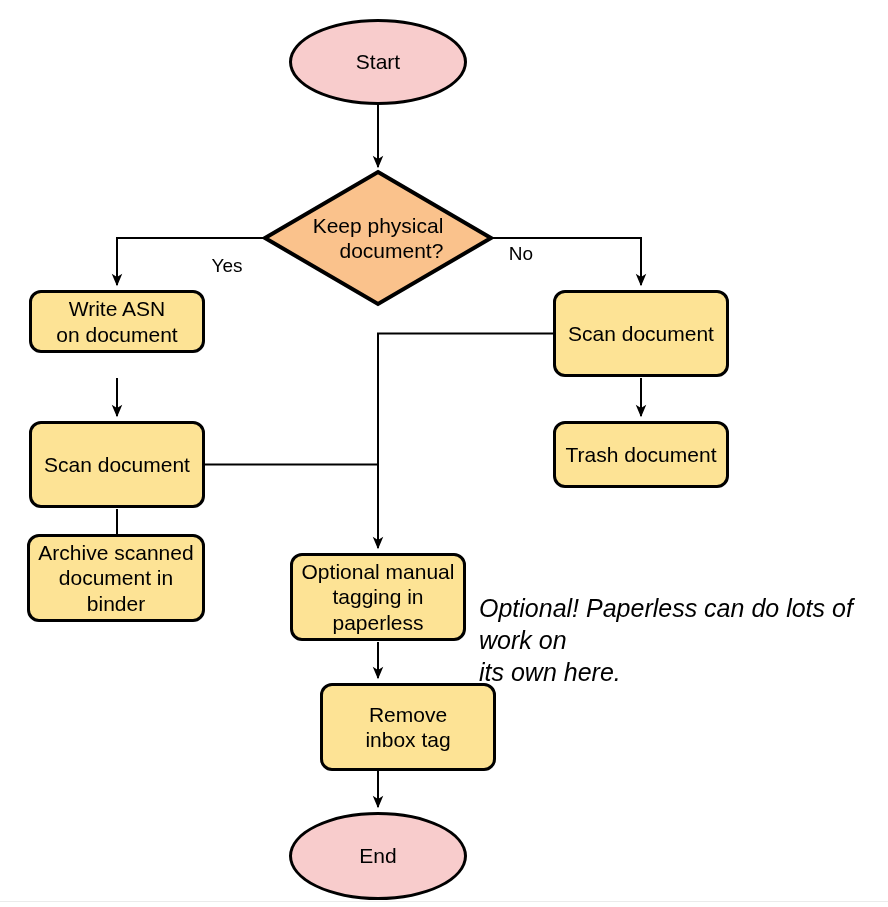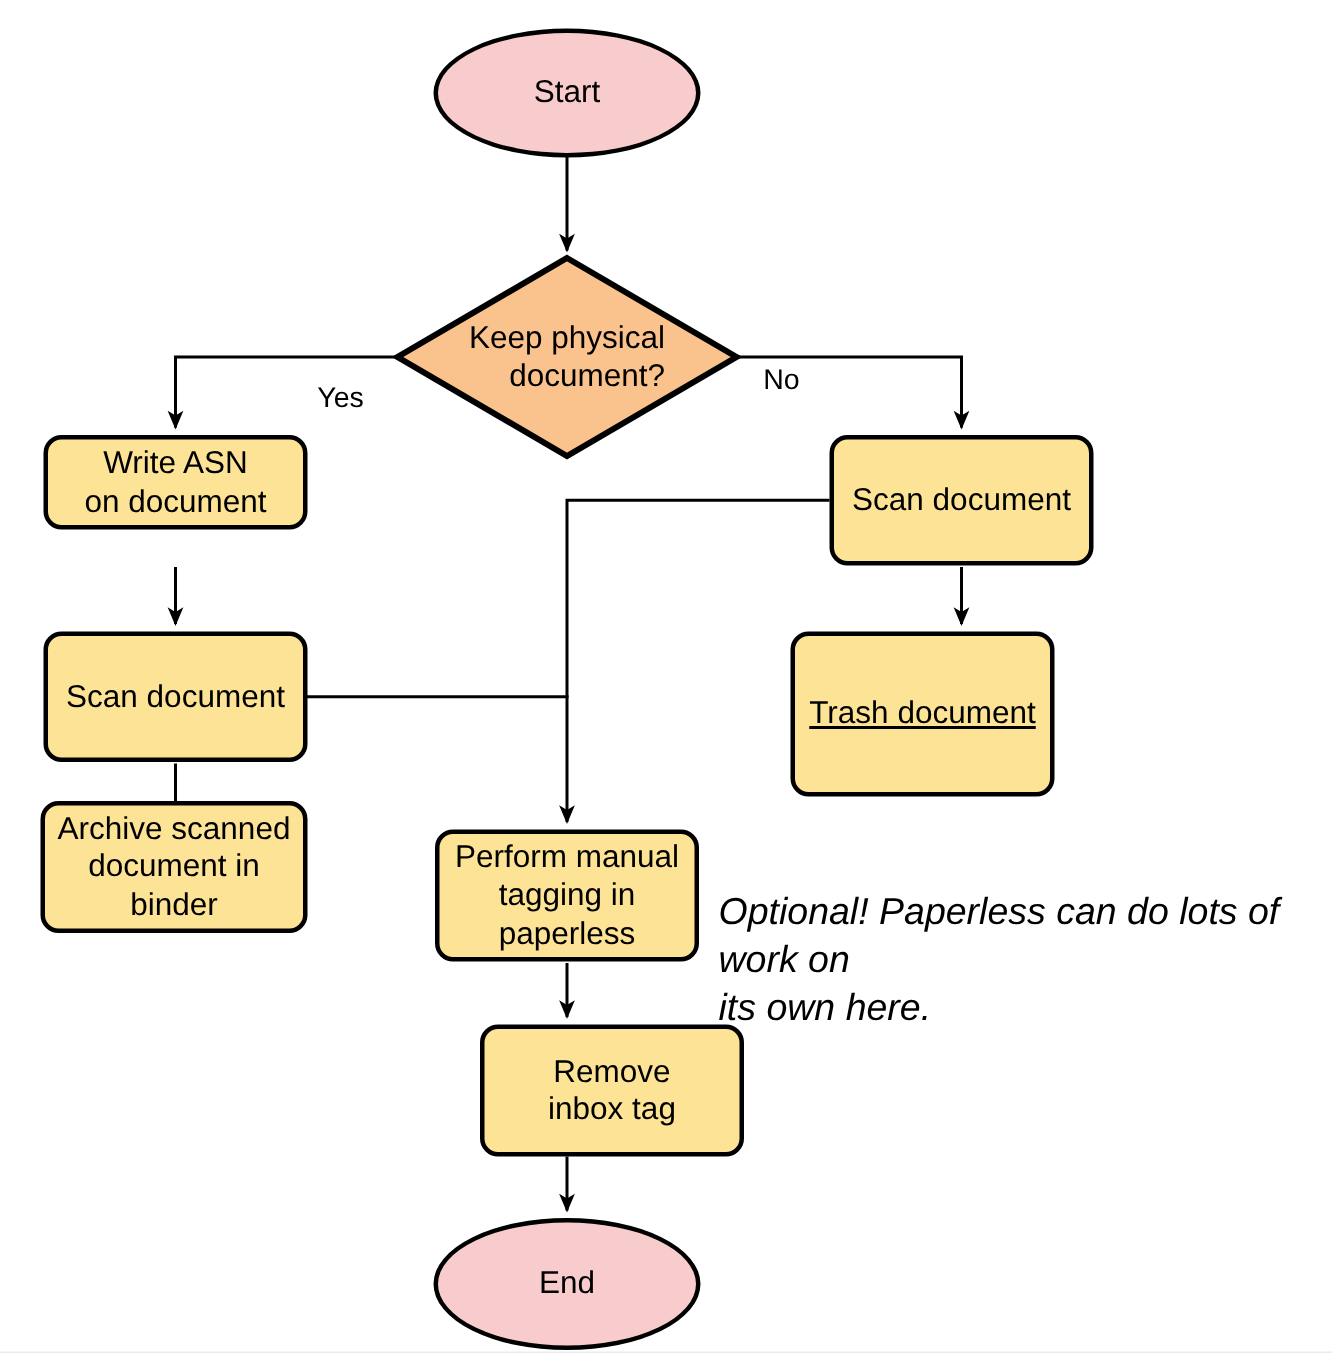--- a/index.html
+++ b/index.html
@@ -123,26 +123,26 @@
   <div class="node process" style="left:27px; top:534px; width:178px; height:88px;">
     <span>Archive scanned
 document in
 binder</span>
   </div>
 
   <div class="node process" style="left:553px; top:290px; width:176px; height:87px;">
     <span>Scan document</span>
   </div>
 
-  <div class="node process" style="left:527px; top:421px; width:176px; height:110px;text-decoration:underline;">
+  <div class="node process" style="left:553px; top:421px; width:176px; height:67px;">
     <span>Trash document</span>
   </div>
 
   <div class="node process" style="left:290px; top:553px; width:176px; height:88px;">
-    <span>Perform manual
+    <span>Optional manual
 tagging in
 paperless</span>
   </div>
 
   <div class="annotation" style="left:479px; top:592px; width:405px;">Optional! Paperless can do lots of work on
 its own here.</div>
 
   <div class="node process" style="left:290px; top:683px; width:176px; height:88px;margin-left:30px;">
     <span>Remove
 inbox tag</span>

